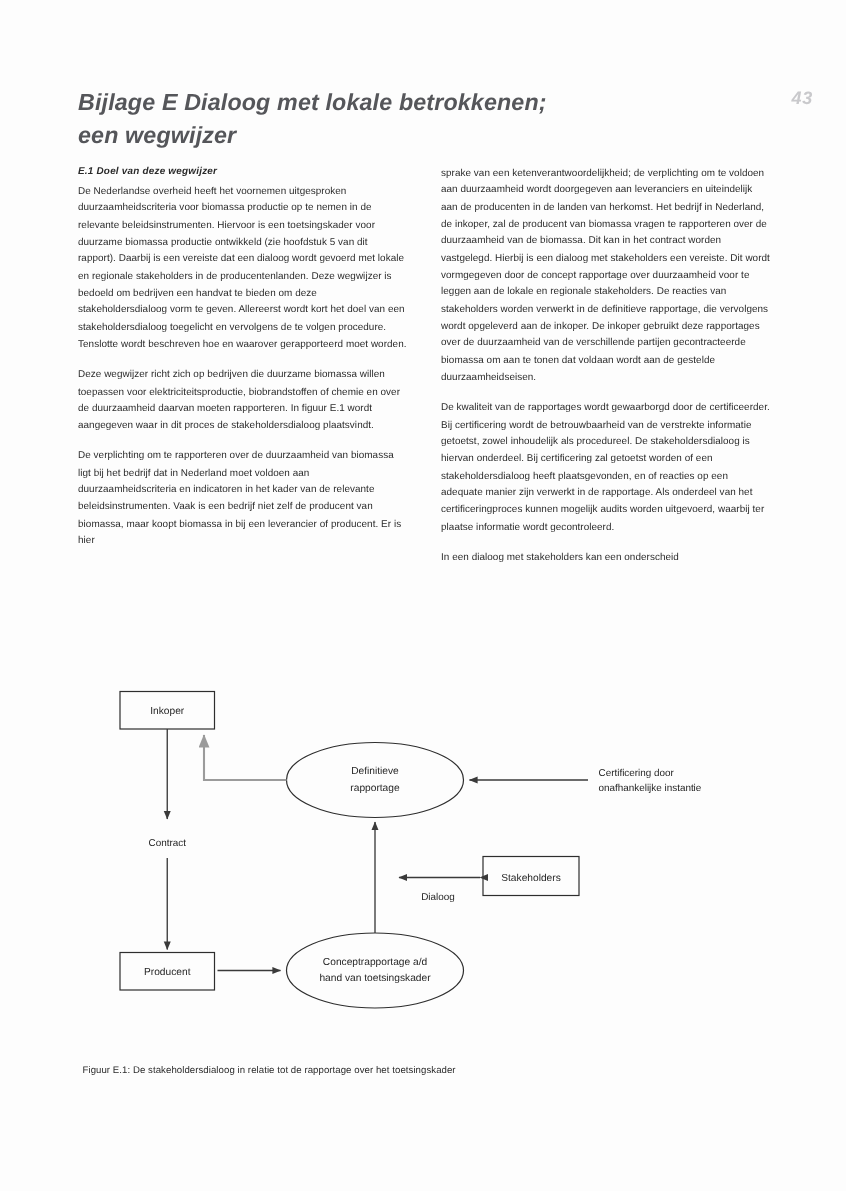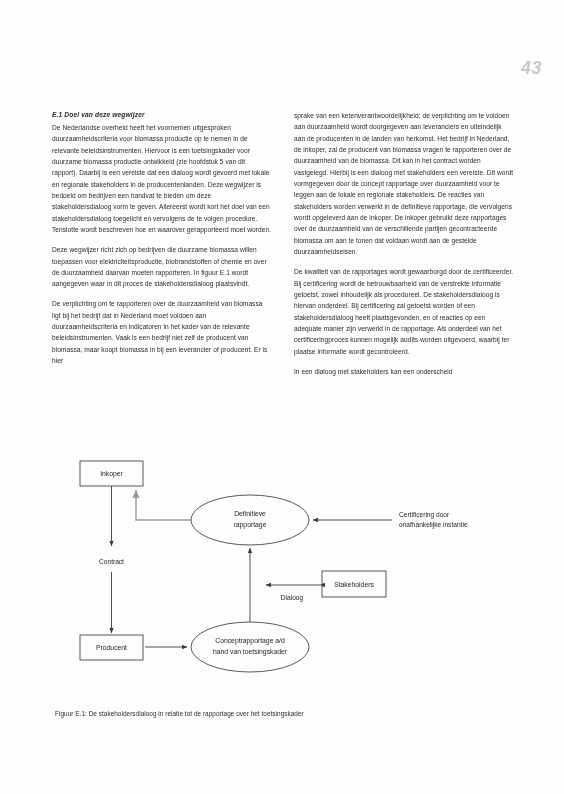--- a/index.html
+++ b/index.html
@@ -39,21 +39,21 @@
     color: #55565a;
     line-height: 1.42;
     letter-spacing: 0.1px;
     margin: 0;
     white-space: pre-line;
   }
   .page-number {
     position: absolute;
     right: 22px;
     top: 58px;
-    font-size: 18px;
+    font-size: 12px;
     font-style: italic;
     font-weight: bold;
     color: #c9c9cc;
     letter-spacing: 0.5px;
   }
 
   
   .columns {
     position: absolute;
     left: 52px;
@@ -131,20 +131,24 @@
     fill: none;
     stroke: #9b9b9b;
     stroke-width: 1.4;
   }
 </style>
 </head>
 <body>
 
 <div class="page">
 
+  <div class="title-block">
+    <h1 class="doc-title">Bijlage E  Dialoog met lokale betrokkenen;
+een wegwijzer</h1>
+  </div>
   <div class="page-number">43</div>
 
   <div class="columns">
 
     <div class="col">
       <div class="sec-head">E.1   Doel van deze wegwijzer</div>
       <p class="para">De Nederlandse overheid heeft het voornemen uitgesproken duurzaamheidscriteria voor biomassa productie op te nemen in de relevante beleidsinstrumenten. Hiervoor is een toetsingskader voor duurzame biomassa productie ontwikkeld (zie hoofdstuk 5 van dit rapport). Daarbij is een vereiste dat een dialoog wordt gevoerd met lokale en regionale stakeholders in de producentenlanden. Deze wegwijzer is bedoeld om bedrijven een handvat te bieden om deze stakeholdersdialoog vorm te geven. Allereerst wordt kort het doel van een stakeholdersdialoog toegelicht en vervolgens de te volgen procedure. Tenslotte wordt beschreven hoe en waarover gerapporteerd moet worden.</p>
       <p class="para">Deze wegwijzer richt zich op bedrijven die duurzame biomassa willen toepassen voor elektriciteitsproductie, biobrandstoffen of chemie en over de duurzaamheid daarvan moeten rapporteren. In figuur E.1 wordt aangegeven waar in dit proces de stakeholdersdialoog plaatsvindt.</p>
       <p class="para">De verplichting om te rapporteren over de duurzaamheid van biomassa ligt bij het bedrijf dat in Nederland moet voldoen aan duurzaamheidscriteria en indicatoren in het kader van de relevante beleidsinstrumenten. Vaak is een bedrijf niet zelf de producent van biomassa, maar koopt biomassa in bij een leverancier of producent. Er is hier</p>
     </div>

